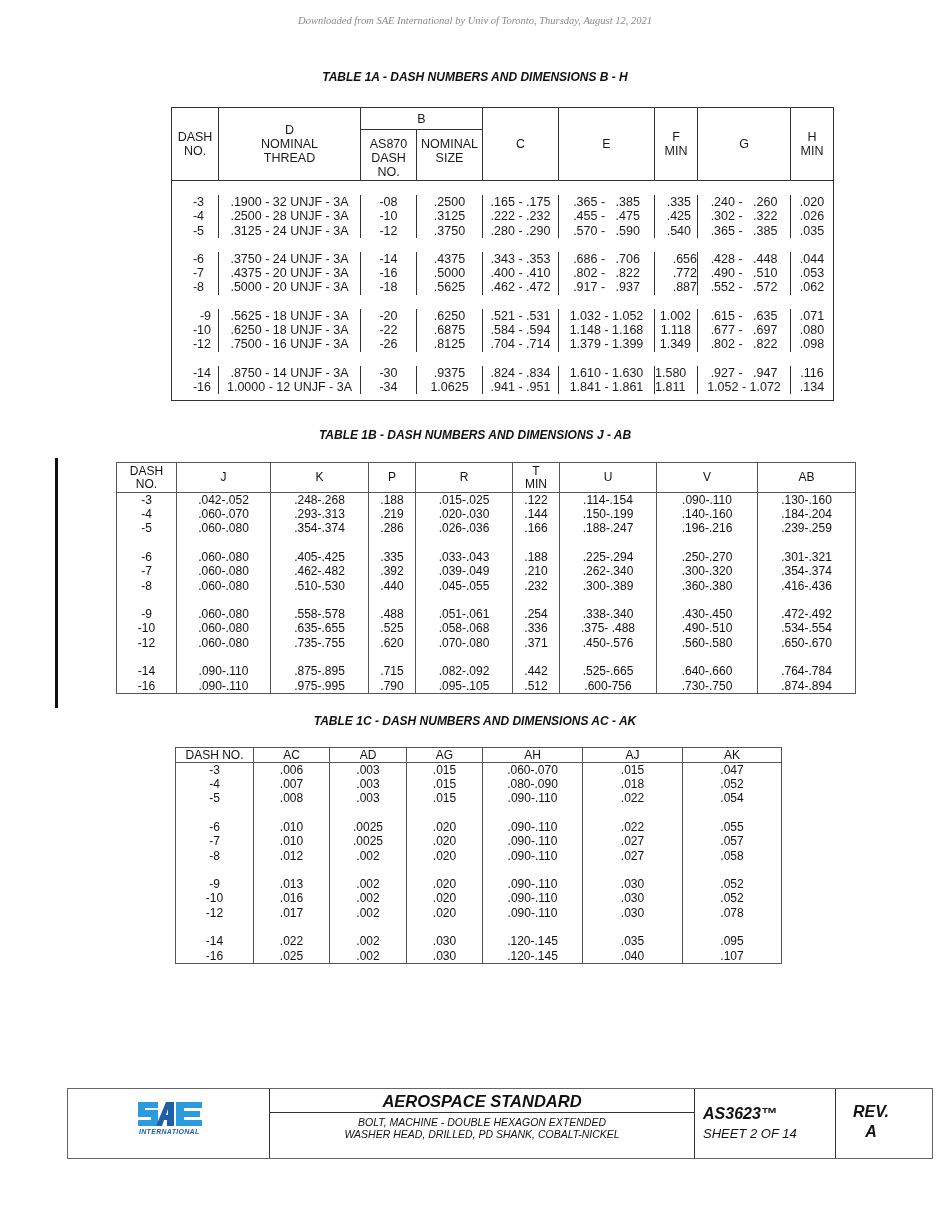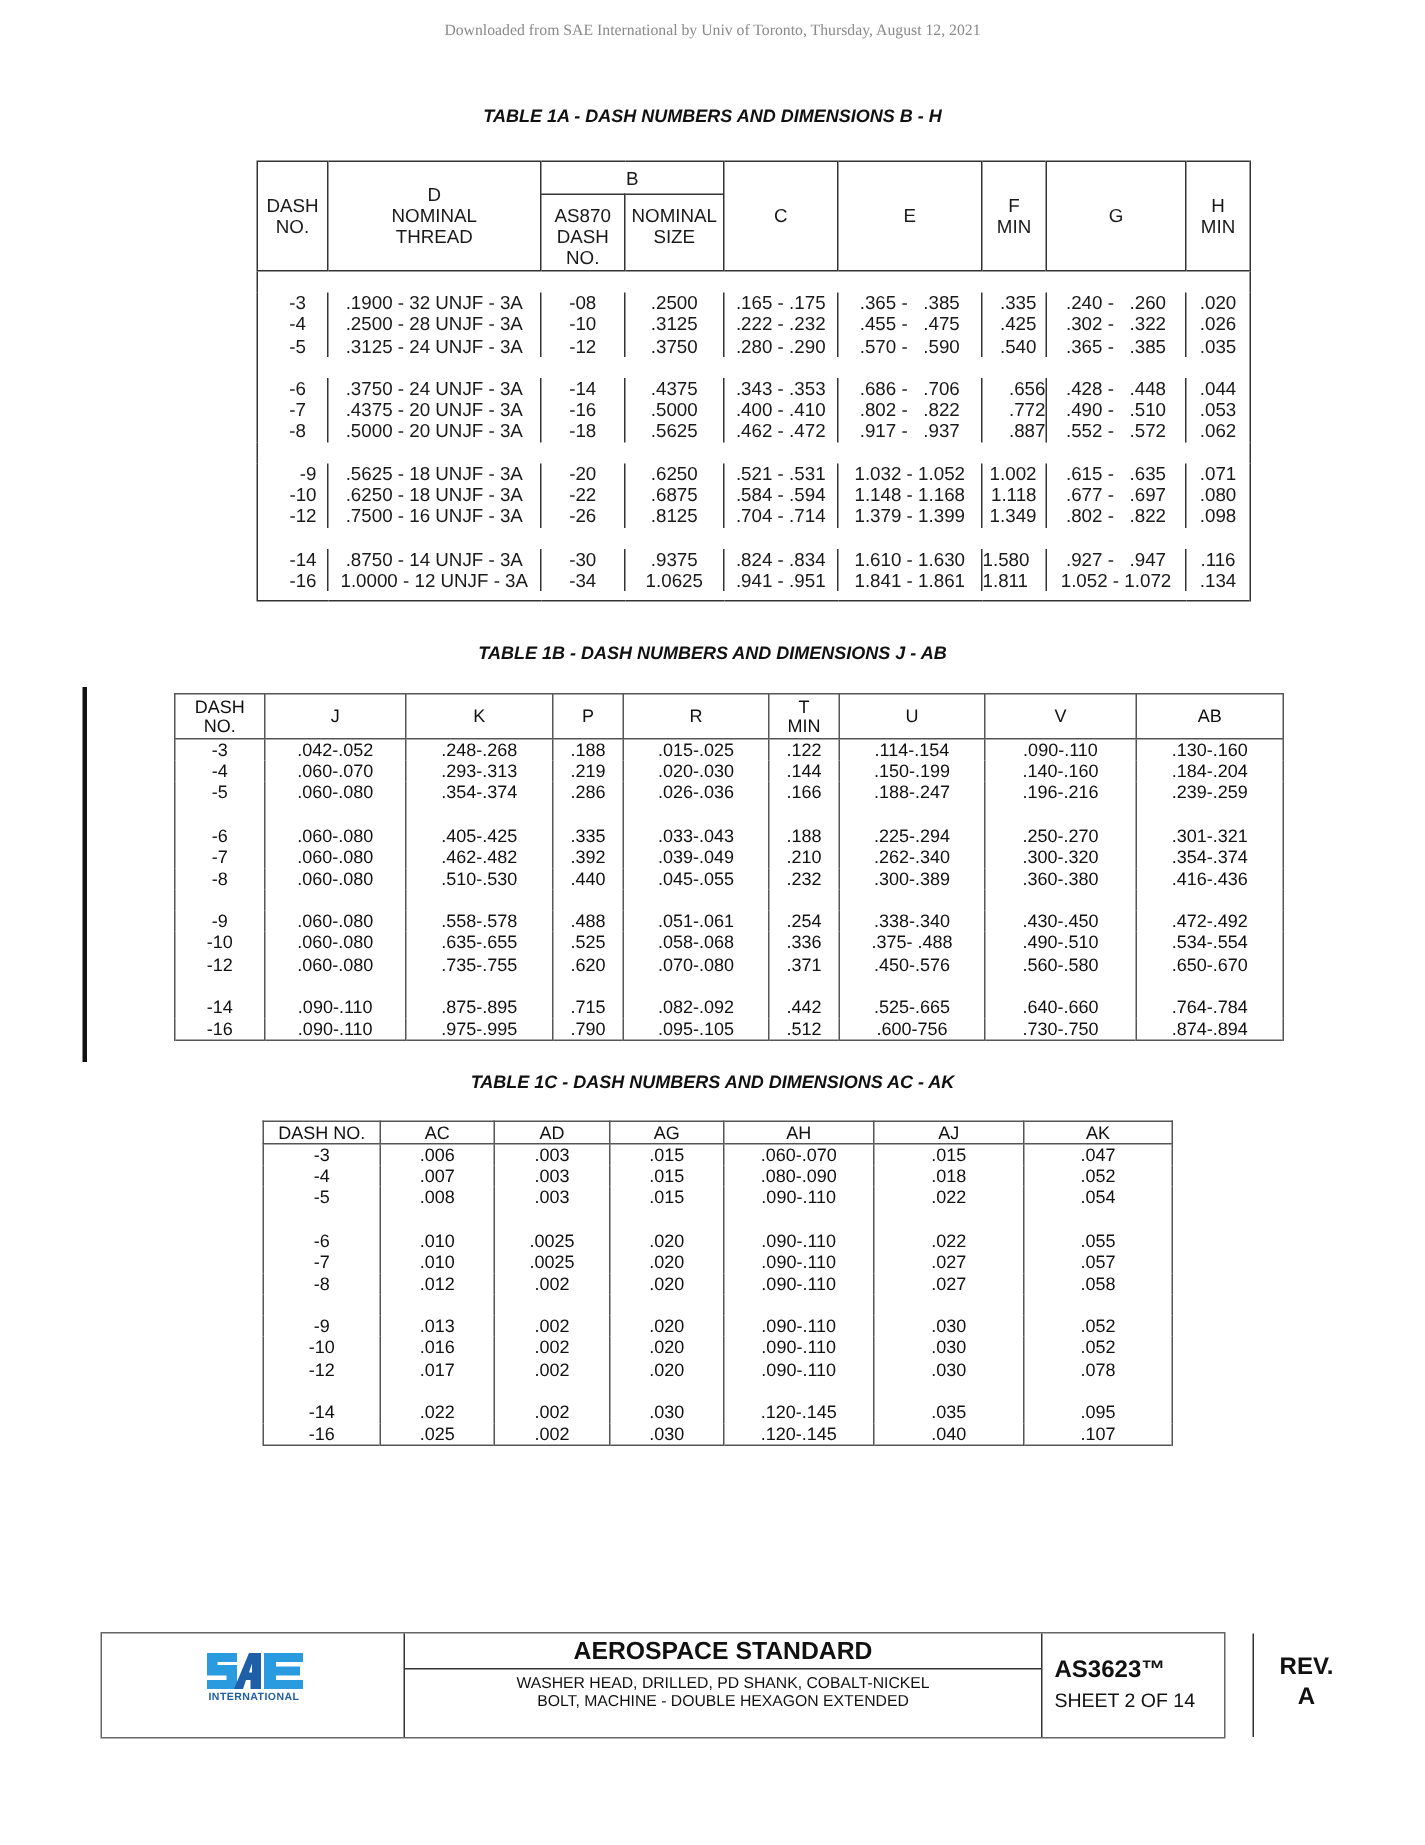--- a/index.html
+++ b/index.html
@@ -1,17 +1,17 @@
 <!DOCTYPE html>
 <html><head>
 <meta charset="utf-8">
 <style>
   html, body { margin: 0; padding: 0; background: #ffffff; }
   body { width: 950px; height: 1230px; position: relative; overflow: hidden; font-family: "Liberation Sans", sans-serif; color: #111; }
-  .abs { position: absolute; }
+  .abs { position: absolute; font-style: italic; }
   .watermark { top: 15px; left: 0; width: 950px; text-align: center; font-family: "Liberation Serif", serif; font-size: 10.5px; color: #8a8a8a; }
   .tbl-title { left: 0; width: 950px; text-align: center; font-weight: bold; font-style: italic; font-size: 12px; }
   table { border-collapse: collapse; position: absolute; table-layout: fixed; }
   td, th { padding: 0; text-align: center; font-weight: normal; }
 
   
   #t1a { left: 171px; top: 107px; width: 662px; border: 1.5px solid #333; font-size: 12.5px; color: #1a1a1a; }
   #t1a th { border-left: 1.3px solid #333; border-right: 1.3px solid #333; vertical-align: middle; line-height: 14px; }
   #t1a thead tr.h2 th { border-top: 1.3px solid #333; }
   #t1a thead { border-bottom: 1.3px solid #333; }
@@ -27,21 +27,21 @@
 
   
   #t1c { left: 175px; top: 747px; width: 606px; border: 1px solid #555; font-size: 12px; color: #111; }
   #t1c th { border: 1px solid #555; line-height: 14px; height: 14px; }
   #t1c td { border-left: 1px solid #555; border-right: 1px solid #555; line-height: 14.2px; }
   #t1c tr.gap td { height: 14.5px; }
 
   .sidebar-bar { left: 55px; top: 458px; width: 3px; height: 250px; background: #111; }
 
   
-  #footer { left: 67px; top: 1088px; width: 750px; height: 71px; border: 1.3px solid #666; box-sizing: border-box; }
+  #footer { left: 67px; top: 1088px; width: 866px; height: 71px; border: 1.3px solid #666; box-sizing: border-box; }
   #footer .cell { position: absolute; top: 0; height: 100%; box-sizing: border-box; }
   .f-logo { left: 0; width: 202px; border-right: 1.3px solid #333; }
   .f-title { left: 202px; width: 425px; border-right: 1.3px solid #333; }
   .f-doc { left: 627px; width: 141px; border-right: 1.3px solid #333; }
   .f-rev { left: 768px; width: 70px; }
   .f-title .big { position: absolute; top: 0; left: 0; width: 100%; height: 23px; border-bottom: 1.3px solid #333; text-align: center; font-weight: bold; font-size: 16.5px; line-height: 24px; }
   .f-title .desc { position: absolute; top: 27px; left: 0; width: 100%; text-align: center; font-size: 10.5px; line-height: 12px; }
   .f-doc .num { position: absolute; left: 8px; top: 16px; font-weight: bold; font-size: 16px; }
   .f-doc .sheet { position: absolute; left: 8px; top: 37px; font-size: 13px; }
   .f-rev .r1 { position: absolute; top: 14px; width: 100%; text-align: center; font-weight: bold; font-size: 16px; }
@@ -567,22 +567,22 @@
 
       <path d="M20 28 L30 4 H38 L38 28 H31 V22 H28 L26 28 Z M30 17 H32 V11 Z" fill="#1f5fa8"></path>
 
       <path d="M40 4 H66 V10 H48 V13 H64 V19 H48 V22 H66 V28 H40 Z" fill="#2b9be0"></path>
     </svg>
     <div class="logo-text">INTERNATIONAL</div>
   </div>
   <div class="cell f-title">
     <div class="big">AEROSPACE STANDARD</div>
     <div class="desc">
+      <div>BOLT, MACHINE - DOUBLE HEXAGON EXTENDED</div>
       <div>WASHER HEAD, DRILLED, PD SHANK, COBALT-NICKEL</div>
-      <div>BOLT, MACHINE - DOUBLE HEXAGON EXTENDED</div>
     </div>
   </div>
   <div class="cell f-doc">
     <div class="num">AS3623™</div>
     <div class="sheet">SHEET 2 OF 14</div>
   </div>
   <div class="cell f-rev">
     <div class="r1">REV.</div>
     <div class="r2">A</div>
   </div>

